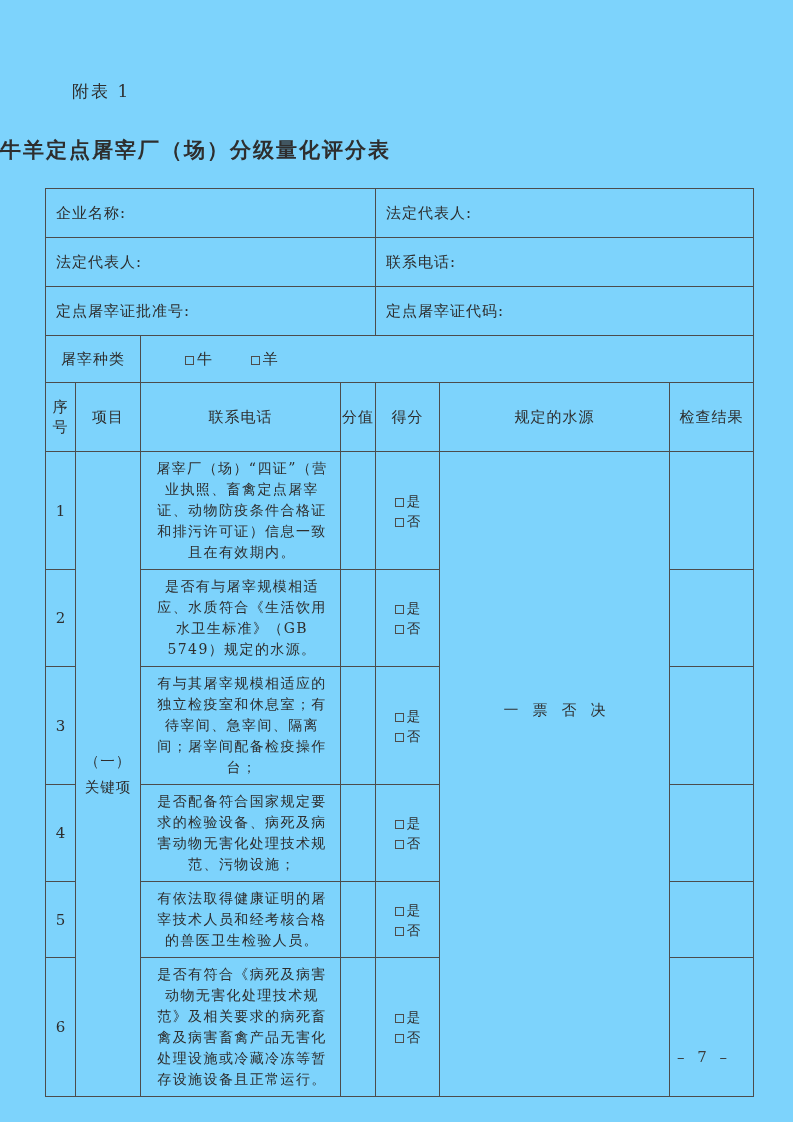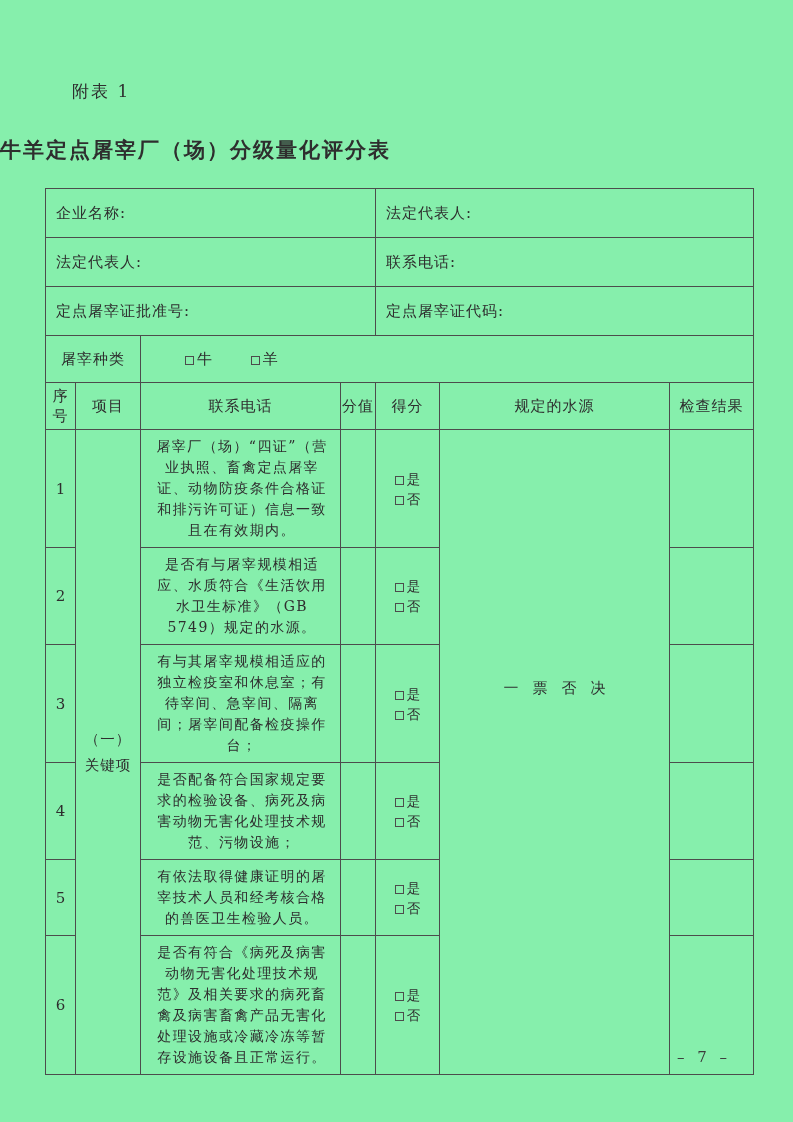--- a/index.html
+++ b/index.html
@@ -2,21 +2,21 @@
 <html><head>
 <meta charset="utf-8">
 <style>
   * { margin: 0; padding: 0; box-sizing: border-box; }
   html, body { background: #e8e8e8; }
   .page {
     position: relative;
     width: 793px;
     height: 1122px;
     margin: 0 auto;
-    background: #86efac;
+    background: #7dd3fc;
     color: #2e2e2e;
     font-family: "DejaVu Serif", "Liberation Serif", serif;
     overflow: hidden;
   }
   .attachment-label {
     position: absolute;
     left: 72px;
     top: 80px;
     font-size: 17px;
     letter-spacing: 2px;
@@ -48,21 +48,21 @@
   }
   
   .info-cell { padding: 11px 10px; letter-spacing: 1px; }
   tr.info-row { height: 49px; }
   
   tr.type-row { height: 47px; }
   .type-label { text-align: center; letter-spacing: 1px; }
   .type-options { padding-left: 44px; letter-spacing: 1px; }
   .type-option { display: inline-block; margin-right: 32px; white-space: nowrap; }
   
-  tr.header-row { height: 47px; margin-left: 12px; }
+  tr.header-row { height: 69px; margin-left: 12px; }
   .th-cell { text-align: center; letter-spacing: 1px; line-height: 1.35; padding: 2px 1px; }
   
   .no-cell { text-align: center; font-size: 15px; }
   .req-cell {
     padding: 6px 6px 6px 9px;
     font-size: 14px;
     line-height: 21px;
     letter-spacing: 1.4px;
     text-align: center;
   }

